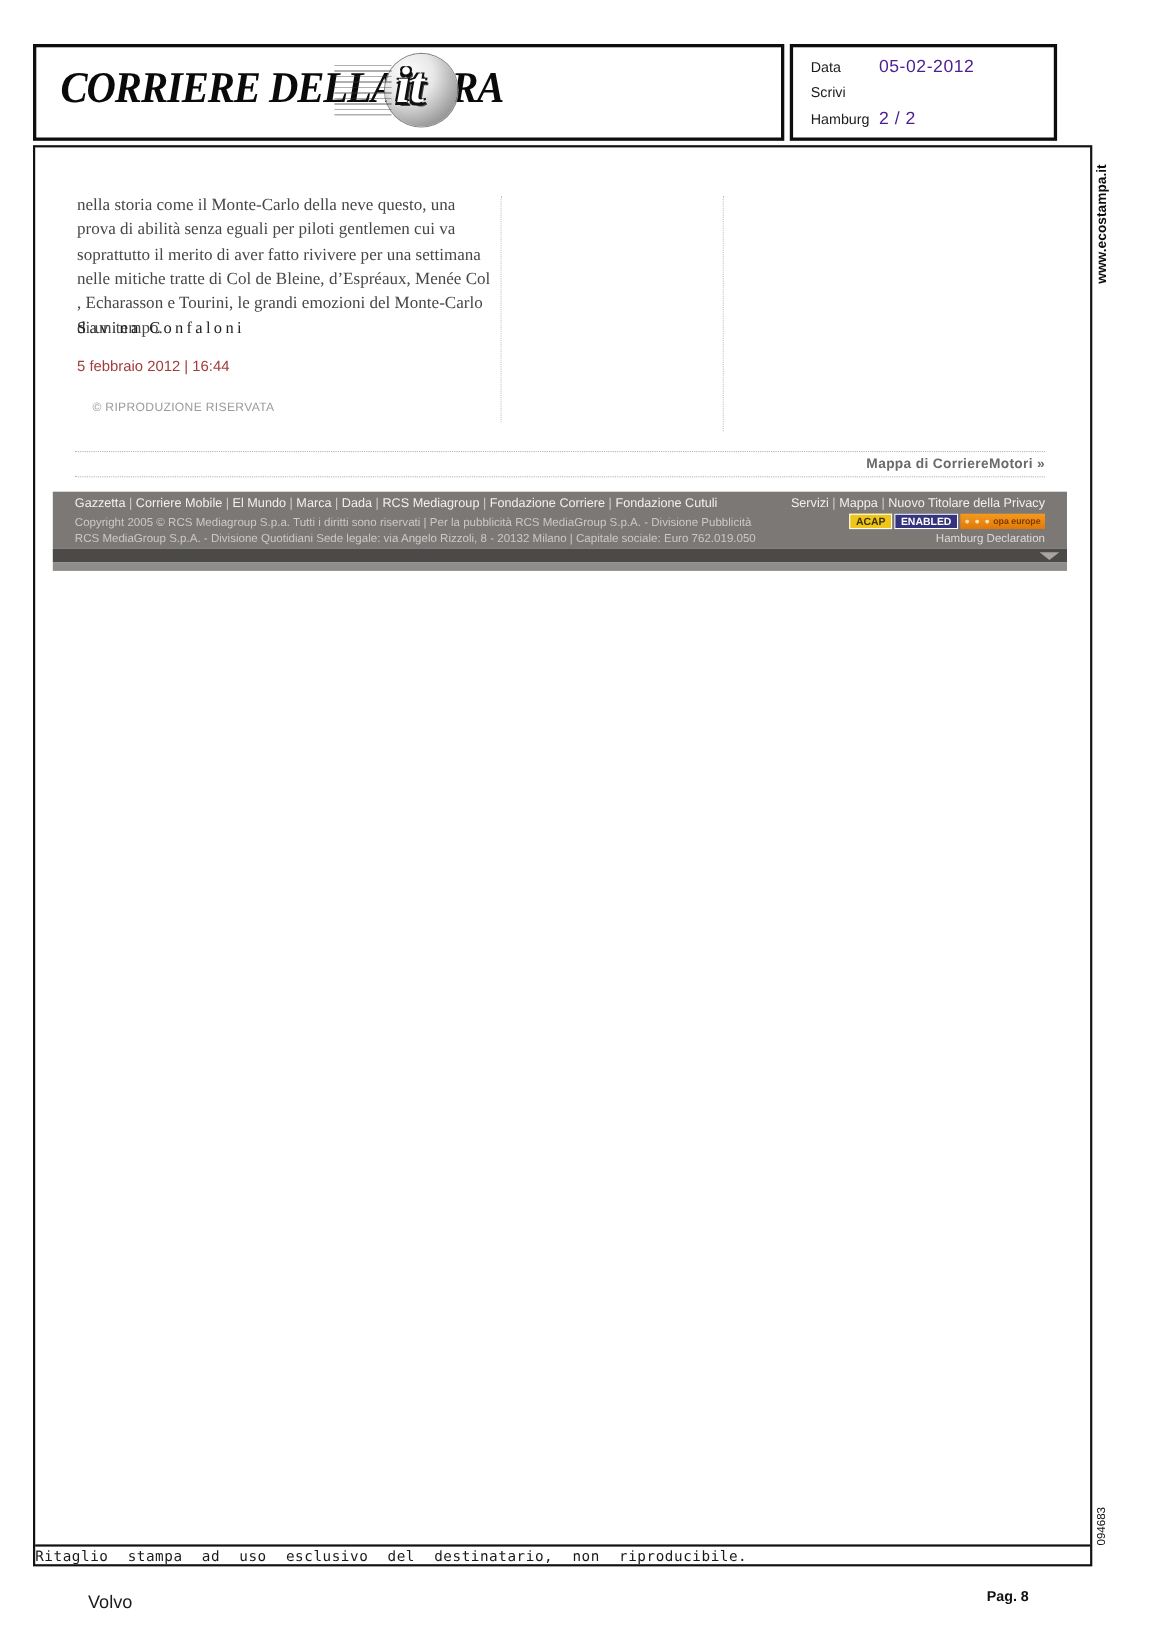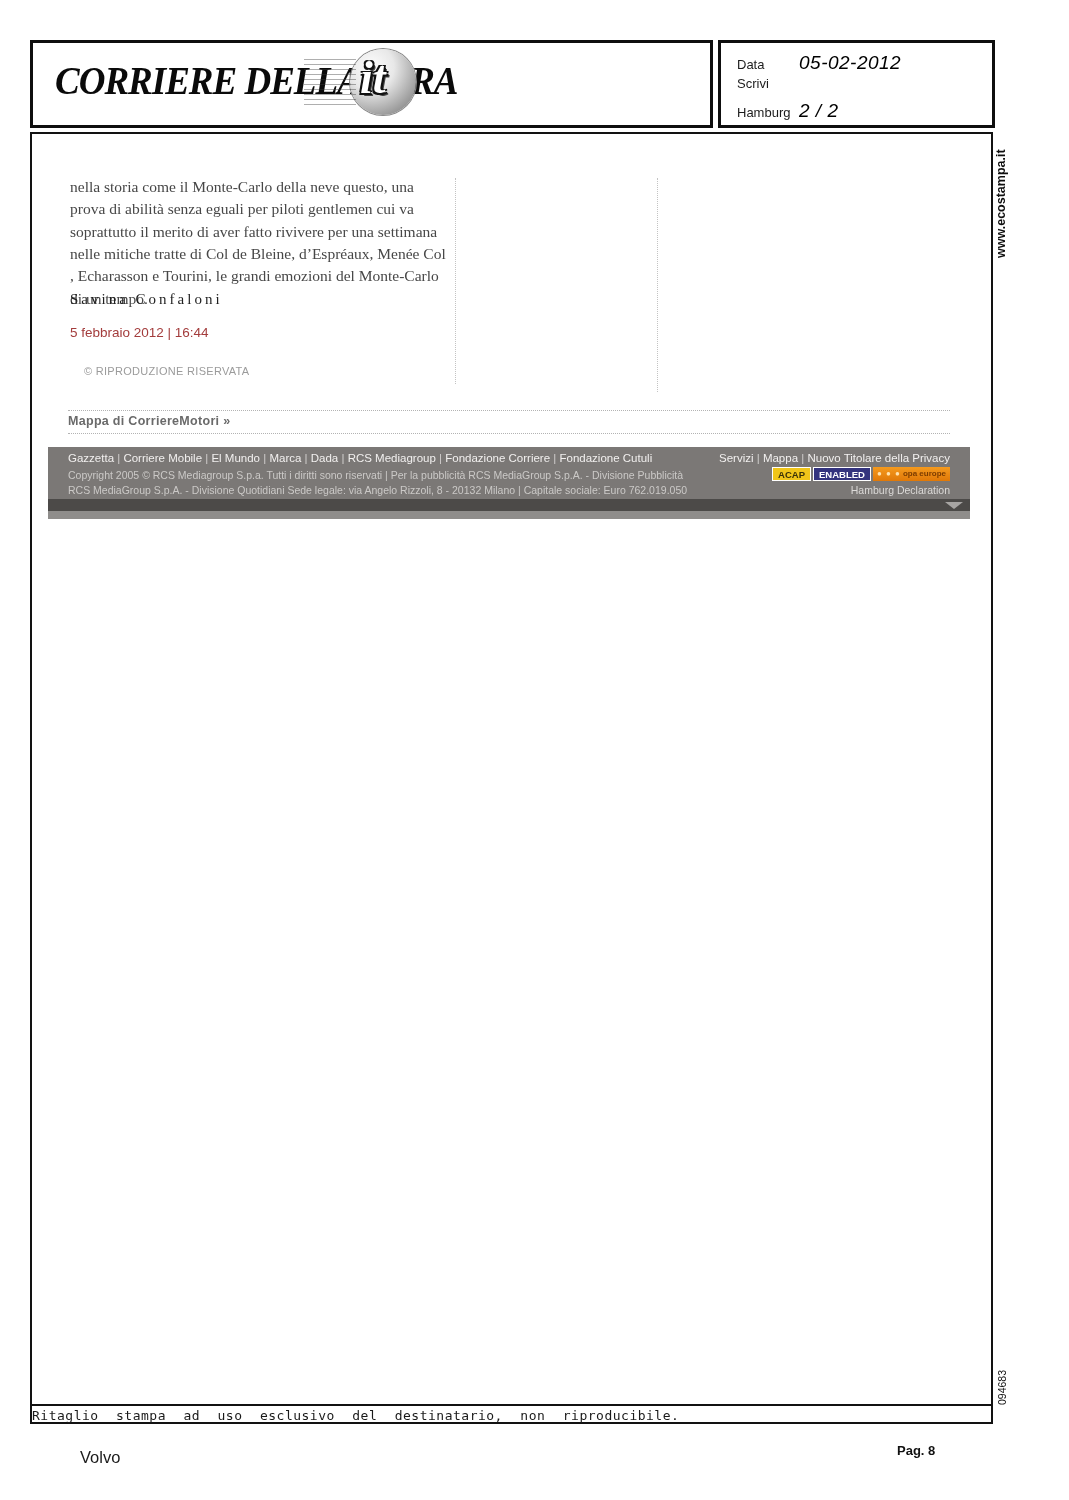--- a/index.html
+++ b/index.html
@@ -32,26 +32,26 @@
     background:repeating-linear-gradient(to bottom, rgba(60,60,60,.75) 0 1px, transparent 1px 5px);
     opacity:.55;
   }
   .logo-it .it-text {
     position:absolute; left:10px; top:2px;
     font-family:"Liberation Serif", serif; font-style:italic; font-weight:bold;
     font-size:46px; color:#fff;
     text-shadow:-2px -1px 0 #111, 2px -1px 0 #111, -2px 2px 0 #111, 2px 2px 0 #111, 3px 3px 0 #444;
   }
   .data-box {
-    position:absolute; left:718px; top:40px; width:277px; height:88px;
+    position:absolute; left:718px; top:40px; width:243px; height:88px;
     border:3px solid #0e0e0e; background:#fff; padding:9px 0 0 16px;
   }
   .meta-row { display:flex; align-items:baseline; height:24px; }
   .meta-label { width:62px; font-size:13px; color:#1c1c1c; }
-  .meta-value { font-size:19px; color:#000000; letter-spacing:.5px;font-style:italic; }
+  .meta-value { font-size:16px; color:#4c1d95; letter-spacing:.5px; }
 
   
   .v-text {
     position:absolute; writing-mode:vertical-rl; transform:rotate(180deg);
     color:#0f0f0f; white-space:nowrap;
   }
   .watermark { left:994px; top:140px; font-size:12.5px; font-weight:bold; height:118px; }
   .clip-code { left:996px; top:1353px; font-size:10.5px; height:52px; }
 
   
@@ -78,21 +78,21 @@
     font-size:13.5px; color:#a33c3c;
   }
   .article-copyright {
     position:absolute; left:84px; top:343px;
     font-size:11px; color:#9b9b9b; letter-spacing:.3px;margin-top:22px;
   }
 
   .dotted-h { position:absolute; left:68px; width:882px; border-top:1px dotted #b3b3b3; height:0; }
   .dh1 { top:410px; } .dh2 { top:433px; }
   .map-link {
-    position:absolute; left:68px; top:414px; width:882px; 
+    position:absolute; left:68px; top:414px; width:882px; text-align:right;
     font-size:12.5px; font-weight:bold; color:#6a6a6a; letter-spacing:.3px; cursor:pointer;
   }
 
   
   .site-bar {
     position:absolute; left:48px; top:447px; width:922px; height:52px;
     background:#7b7876; color:#efedec;
   }
   .bar-row-left { position:absolute; left:20px; white-space:nowrap; }
   .r1 { top:5px; font-size:11.5px; color:#f2f0ef; }

